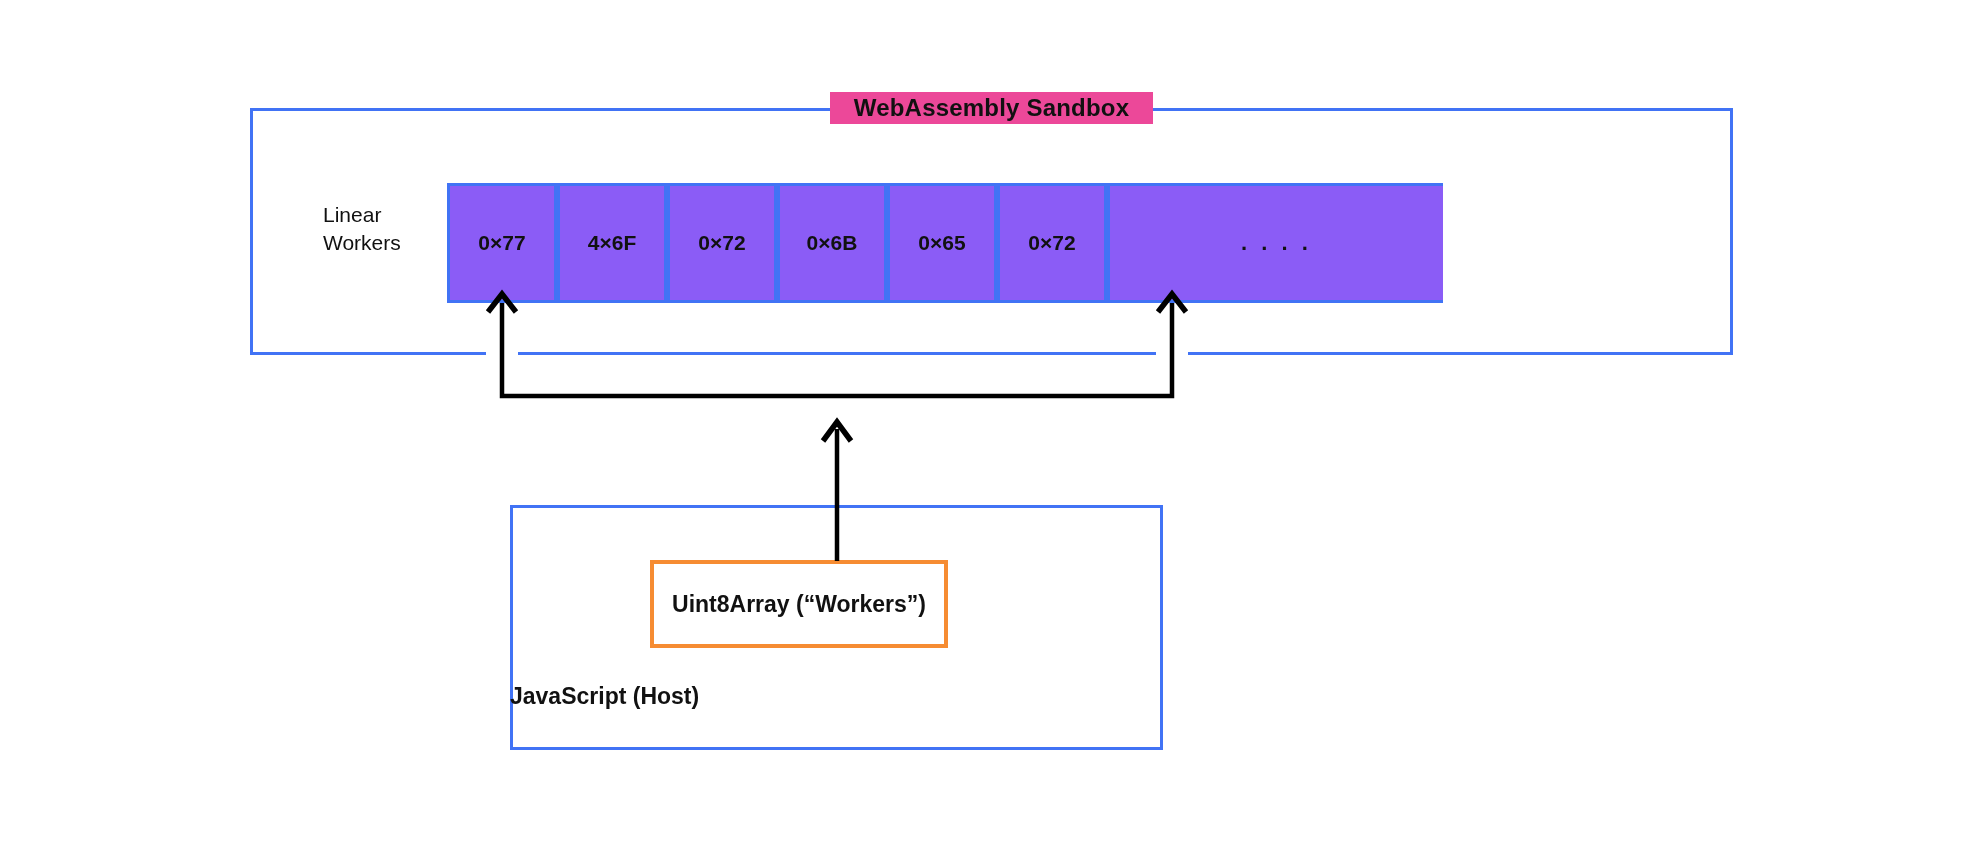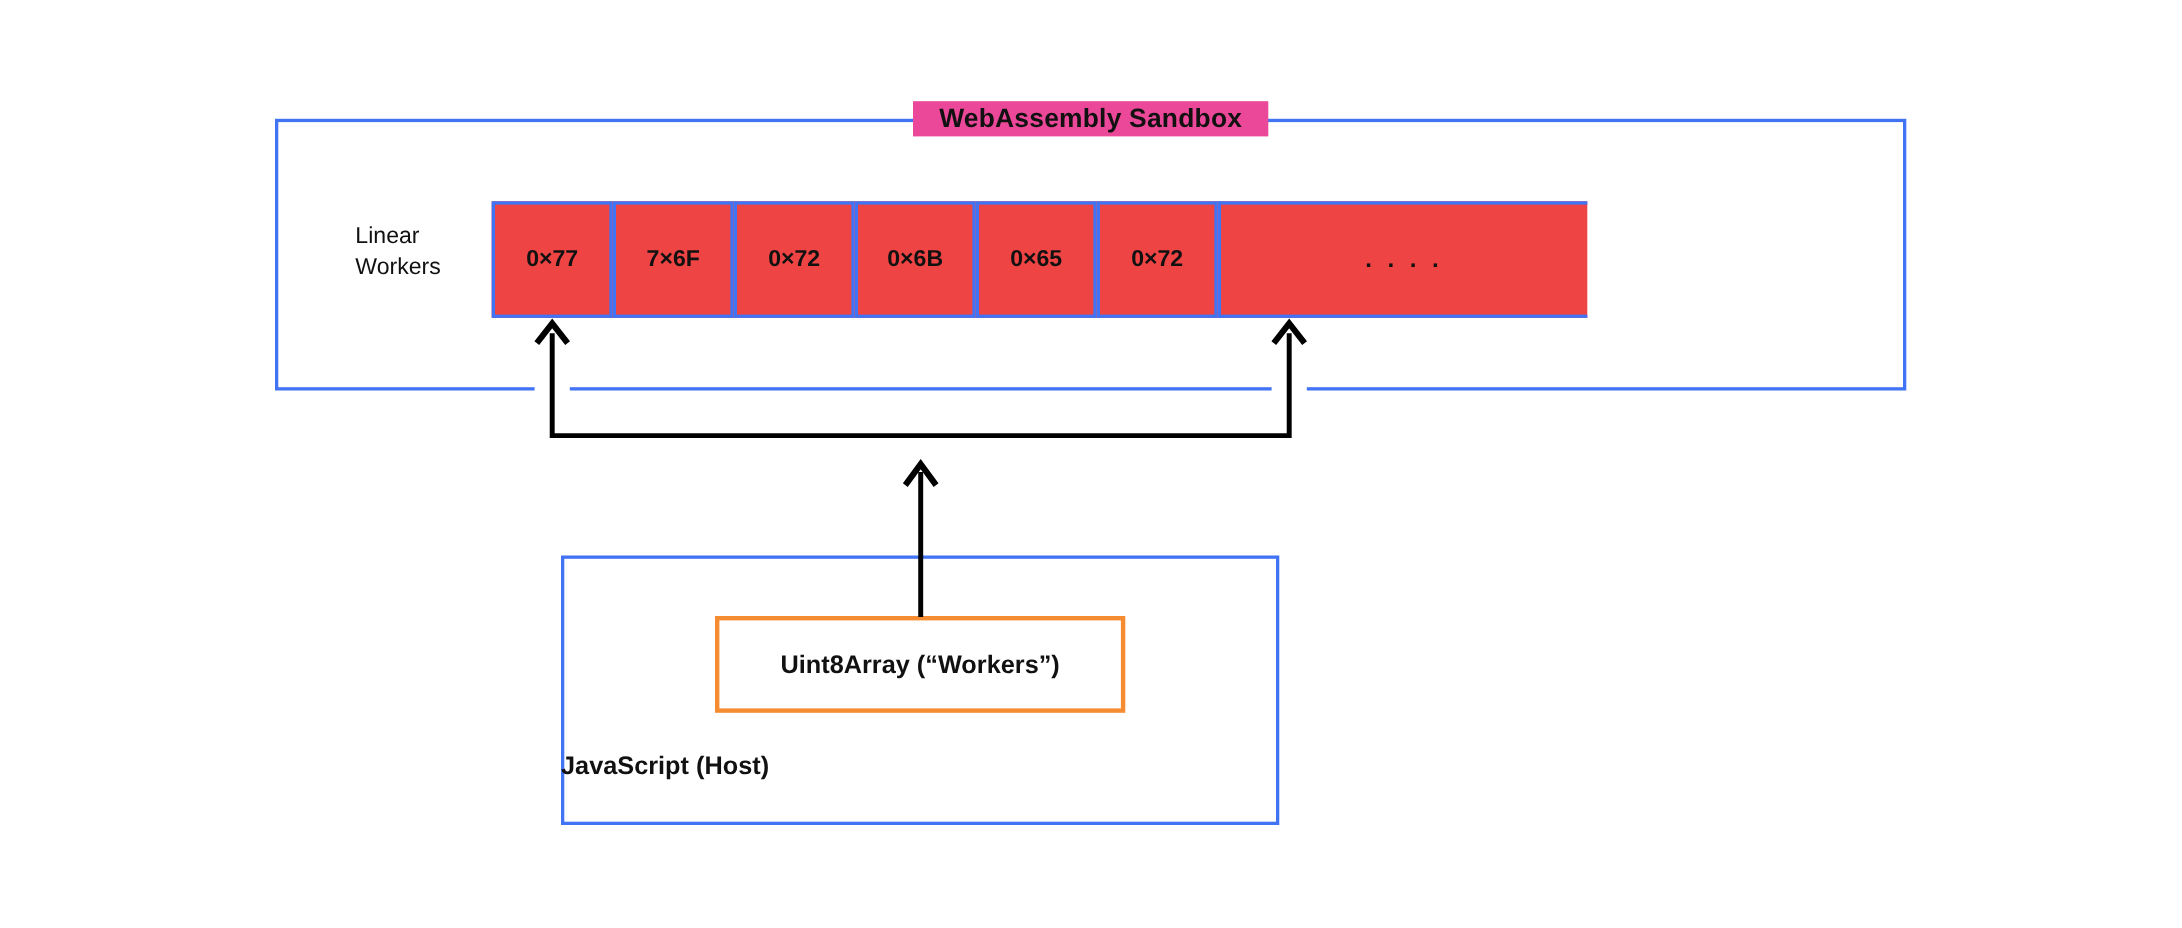--- a/index.html
+++ b/index.html
@@ -53,23 +53,23 @@
   }
 
   
   .mem-row{
     position:absolute;
     left:447px; top:183px;
     height:98px;
     display:flex;
   }
   .mem-cell{
-    width:110px; height:106px;
+    width:110px; height:120px;
     border:3px solid var(--blue);
-    background:#ef4444;
+    background:#8b5cf6;
     display:flex;
     align-items:center;
     justify-content:center;
     font-size:21px;
     font-weight:700;
   }
   .mem-cell--dots{
     width:336px;
     border-right:none;
     font-size:22px;
@@ -80,21 +80,21 @@
   .host-box{
     position:absolute;
     left:510px; top:505px;
     width:653px; height:245px;
     border:3px solid var(--blue);
     background:#ffffff;
   }
   .array-box{
     position:absolute;
     left:650px; top:560px;
-    width:373px; height:88px;
+    width:298px; height:88px;
     border:4px solid var(--orange);
     background:#ffffff;
     display:flex;
     align-items:center;
     justify-content:center;
     font-size:23px;
     font-weight:700;
   }
   .host-label{
     position:absolute;
@@ -146,21 +146,21 @@
     <span class="sandbox-title">WebAssembly Sandbox</span>
   </div>
 
   <div class="linear-memory-label">
     <div>Linear</div>
     <div>Workers</div>
   </div>
 
   <div class="mem-row">
     <div class="mem-cell">0×77</div>
-      <div class="mem-cell">7×6F</div>
+      <div class="mem-cell">4×6F</div>
       <div class="mem-cell">0×72</div>
       <div class="mem-cell">0×6B</div>
       <div class="mem-cell">0×65</div>
       <div class="mem-cell">0×72</div>
       <div class="mem-cell mem-cell--dots">. . . .</div>
   </div>
 
   <div class="border-gap gap-sandbox-left"></div>
   <div class="border-gap gap-sandbox-right"></div>
   <div class="border-gap gap-host-top"></div>

